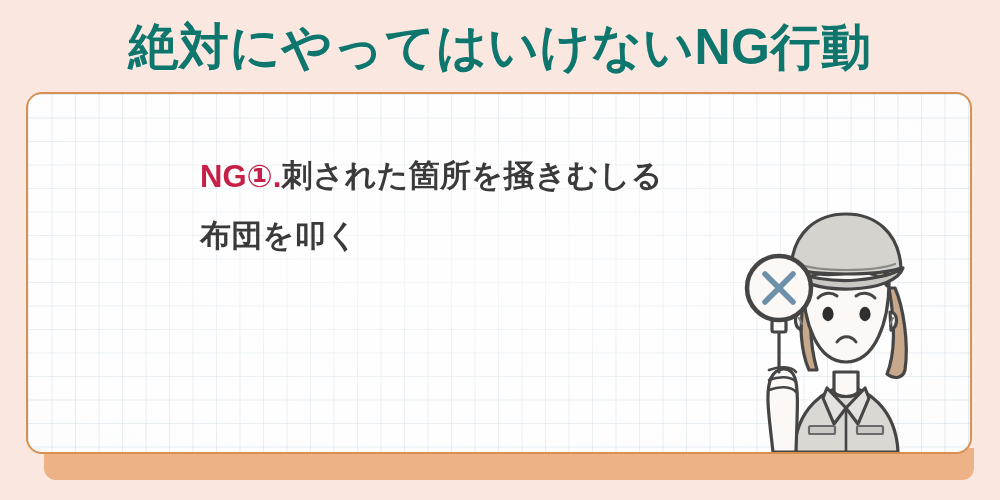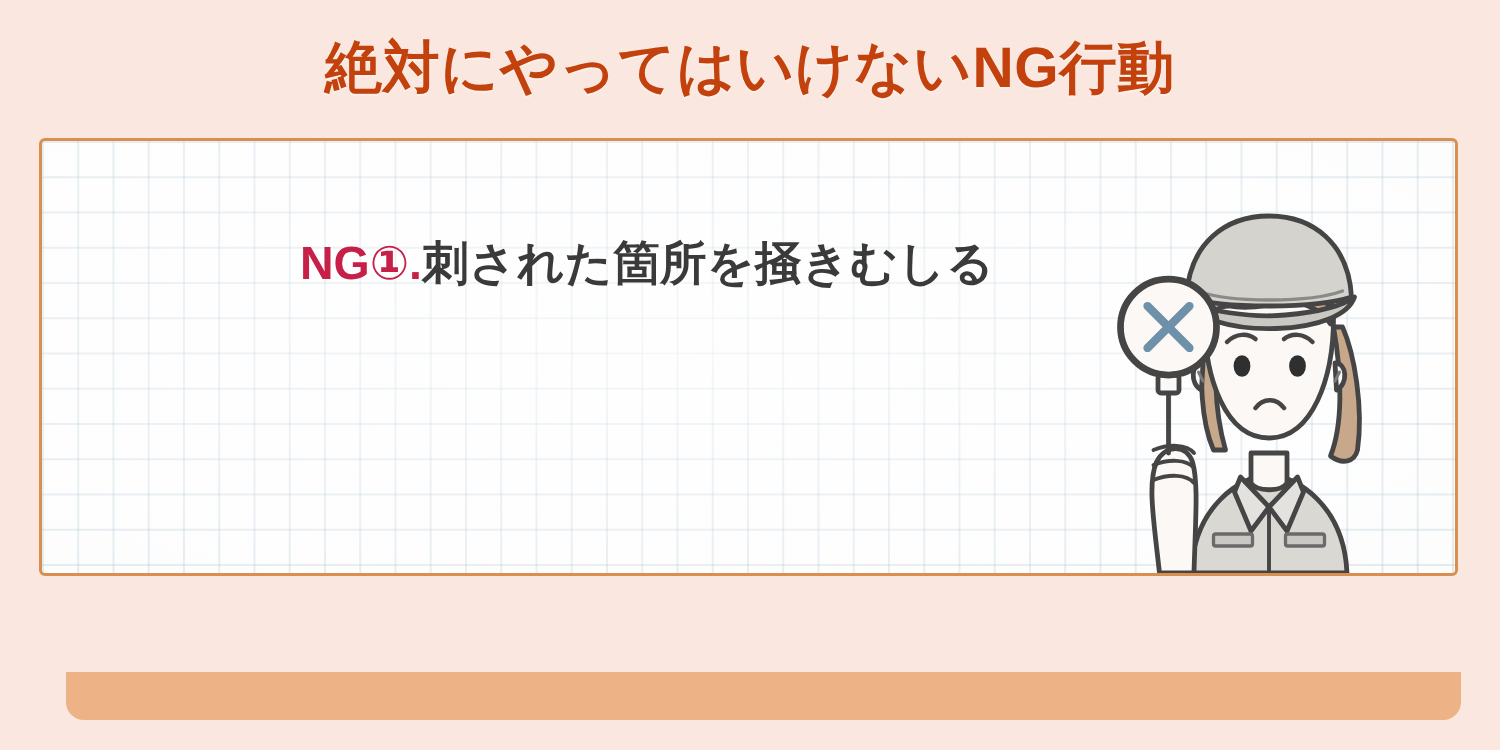--- a/index.html
+++ b/index.html
@@ -27,23 +27,23 @@
     position: absolute;
     left: 0;
     top: 16px;
     width: 1000px;
     height: 62px;
     display: flex;
     align-items: center;
     justify-content: center;
   }
   #title-text {
-    font-size: 38px;
+    font-size: 50px;
     font-weight: 700;
-    color: #c2410c;
+    color: #0f766e;
     letter-spacing: 0.5px;
     line-height: 1.1;
     white-space: nowrap;
     text-shadow: 0 1px 0 rgba(255,255,255,0.35);
   }
 
   
   #card-shadow-bar {
     position: absolute;
     left: 44px;
@@ -52,24 +52,24 @@
     height: 32px;
     background: #edb285;
     border-radius: 0 0 12px 12px;
   }
 
   #note-card {
     position: absolute;
     left: 26px;
     top: 92px;
     width: 946px;
-    height: 292px;
+    height: 362px;
     box-sizing: border-box;
     border: 2px solid #d98f4f;
-    border-radius: 4px;
+    border-radius: 16px;
     background-color: #fdfdfd;
     background-image:
       linear-gradient(to right, rgba(150,180,200,0.30) 1px, transparent 1px),
       linear-gradient(to bottom, rgba(150,180,200,0.30) 1px, transparent 1px);
     background-size: 23.5px 23.5px;
     background-position: 0 0;
     overflow: hidden;
   }
   
   #grid-wash {
@@ -135,20 +135,21 @@
     <div id="grid-wash"></div>
 
     <div id="ng-list">
 
       <div class="ng-row">
         <span class="ng-tag">NG①.</span>
         <span class="ng-body">刺された箇所を掻きむしる</span>
       </div>
 
       <div class="ng-row">
+        <span class="ng-body">布団を叩く</span>
       </div>
 
 
 
     </div>
 
     <div id="illustration">
       <svg viewBox="0 0 215 250" xmlns="http://www.w3.org/2000/svg">
         <g fill="none" stroke="#454545" stroke-width="3.2" stroke-linecap="round" stroke-linejoin="round">
 

